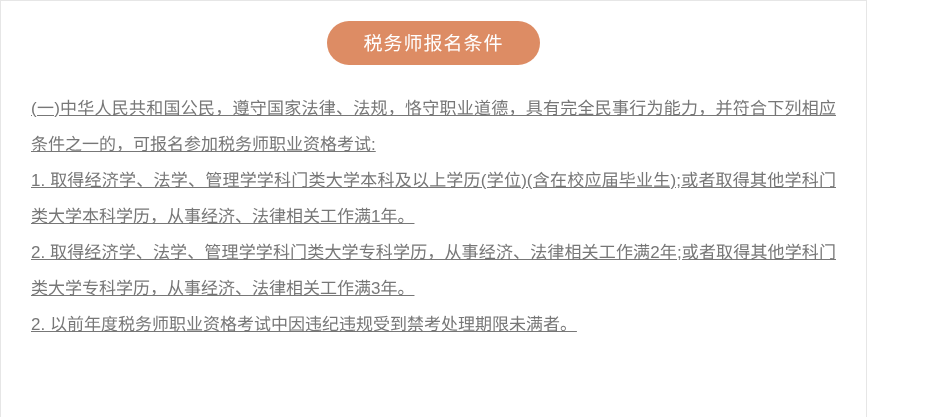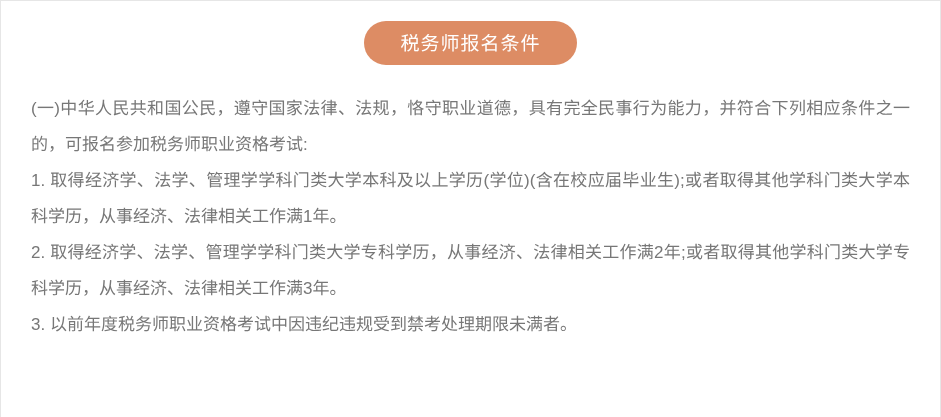--- a/index.html
+++ b/index.html
@@ -4,21 +4,21 @@
 <style>
   * { margin: 0; padding: 0; box-sizing: border-box; }
   html, body { background: #fff; }
   body {
     font-family: "Liberation Sans", "DejaVu Sans", sans-serif;
     width: 941px;
     height: 417px;
     overflow: hidden;
   }
   .page {
-    width: 941px;
+    width: 867px;
     height: 417px;
     background: #ffffff;
     border-top: 1px solid var(--border, #e6e6e6);
     border-left: 1px solid var(--border, #e6e6e6);
     border-right: 1px solid var(--border, #e6e6e6);
   }
   .badge-row {
     display: flex;
     justify-content: center;
     padding-top: 20px;
@@ -34,34 +34,35 @@
     border-radius: 24px;
     border: none;
     cursor: pointer;
     font-family: inherit;
   }
   .content {
     margin-top: 26px;
     padding: 0 30px;
     color: var(--body_text, #777777);
     font-size: 17px;
+    text-decoration: underline;
   }
   .content p {
     line-height: 36px;
     margin: 0;
     text-align: justify;
     text-justify: inter-ideograph;
   }
 </style>
 </head>
 <body>
 
 <div class="page">
   <div class="badge-row">
     <button class="title-badge">税务师报名条件</button>
   </div>
   <div class="content">
     <p>(一)中华人民共和国公民，遵守国家法律、法规，恪守职业道德，具有完全民事行为能力，并符合下列相应条件之一的，可报名参加税务师职业资格考试:</p>
     <p>1. 取得经济学、法学、管理学学科门类大学本科及以上学历(学位)(含在校应届毕业生);或者取得其他学科门类大学本科学历，从事经济、法律相关工作满1年。</p>
     <p>2. 取得经济学、法学、管理学学科门类大学专科学历，从事经济、法律相关工作满2年;或者取得其他学科门类大学专科学历，从事经济、法律相关工作满3年。</p>
-    <p>3. 以前年度税务师职业资格考试中因违纪违规受到禁考处理期限未满者。</p>
+    <p>2. 以前年度税务师职业资格考试中因违纪违规受到禁考处理期限未满者。</p>
   </div>
 </div>
 
 </body></html>

